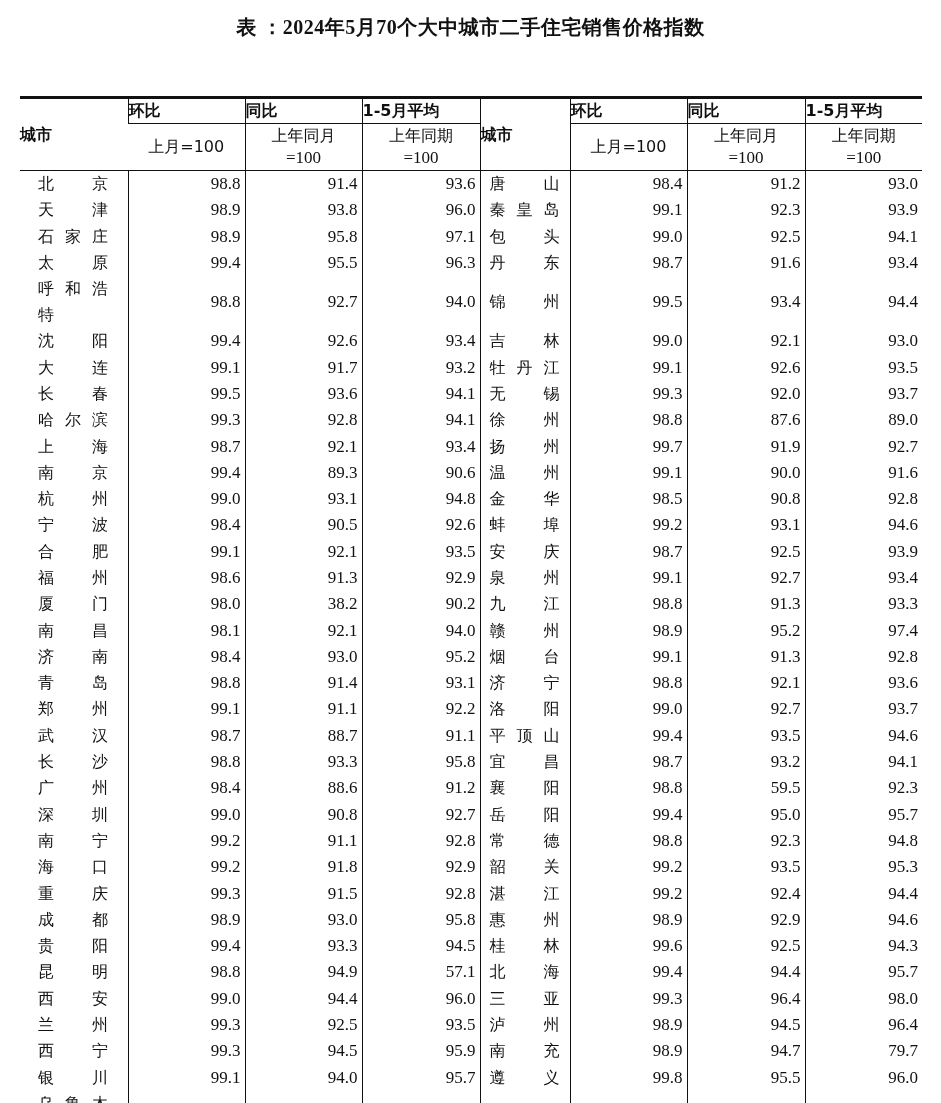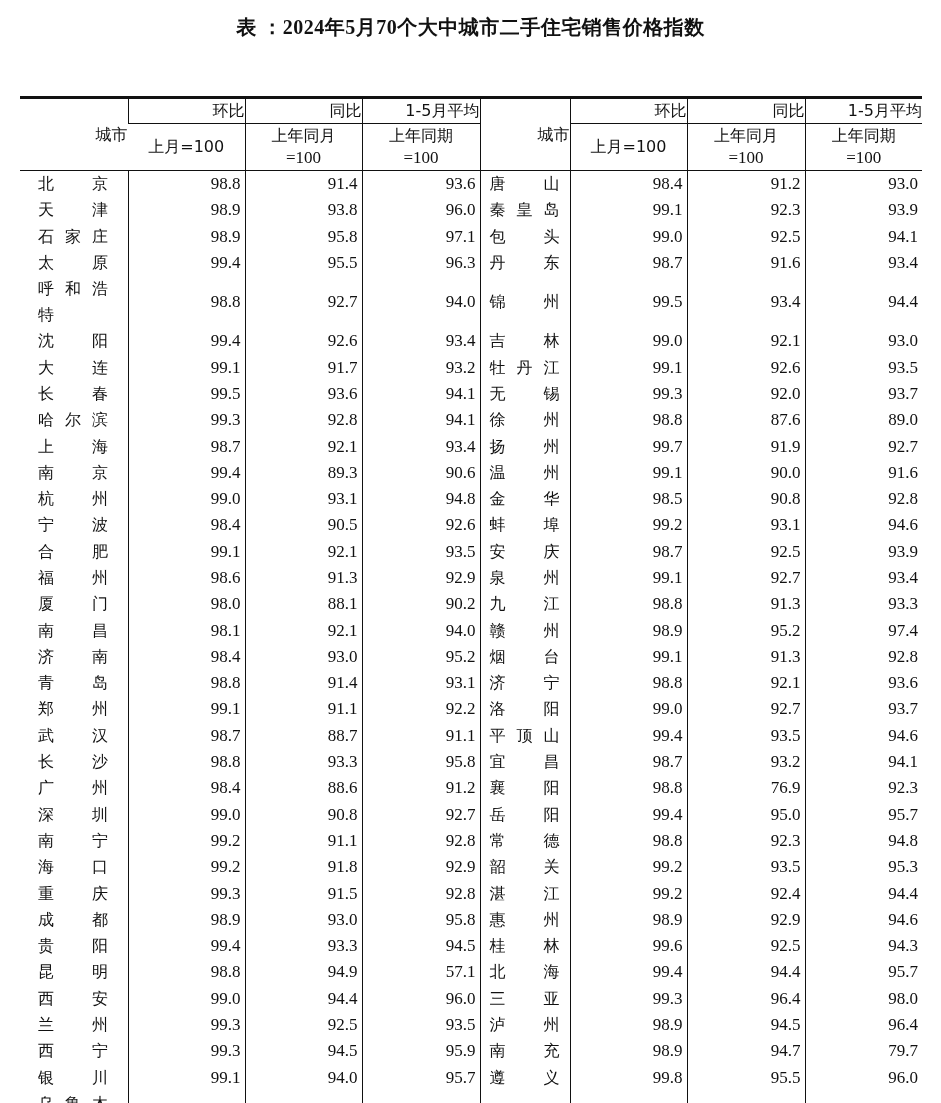--- a/index.html
+++ b/index.html
@@ -39,24 +39,24 @@
   table.idx col.c-yoy { width: 117px; }
   table.idx col.c-avg { width: 118px; }
   table.idx col.c-city2 { width: 90px; }
   table.idx col.c-mom2 { width: 117px; }
   table.idx col.c-yoy2 { width: 118px; }
   table.idx col.c-avg2 { width: 117px; }
 
   table.idx thead tr.h1 th {
     border-top: 3px solid #111;
     height: 24px;
-    font-weight: normal;
+    font-weight: bold;
     font-size: 17px;
     padding: 0;
-    text-align: right;
+    text-align: left;
     border-bottom: 1px solid #111;
     line-height: 22px;
   }
   table.idx thead tr.h2 th {
     height: 46px;
     font-weight: normal;
     font-size: 17px;
     padding: 0;
     text-align: center;
     line-height: 22px;
@@ -293,21 +293,21 @@
         <td class="num">91.3</td>
         <td class="num">92.9</td>
         <td class="city2"><span class="nm">泉 州</span></td>
         <td class="num">99.1</td>
         <td class="num">92.7</td>
         <td class="num">93.4</td>
       </tr>
       <tr>
         <td class="city"><span class="nm">厦 门</span></td>
         <td class="num">98.0</td>
-        <td class="num">88.1</td>
+        <td class="num">38.2</td>
         <td class="num">90.2</td>
         <td class="city2"><span class="nm">九 江</span></td>
         <td class="num">98.8</td>
         <td class="num">91.3</td>
         <td class="num">93.3</td>
       </tr>
       <tr>
         <td class="city"><span class="nm">南 昌</span></td>
         <td class="num">98.1</td>
         <td class="num">92.1</td>
@@ -367,21 +367,21 @@
         <td class="num">93.2</td>
         <td class="num">94.1</td>
       </tr>
       <tr>
         <td class="city"><span class="nm">广 州</span></td>
         <td class="num">98.4</td>
         <td class="num">88.6</td>
         <td class="num">91.2</td>
         <td class="city2"><span class="nm">襄 阳</span></td>
         <td class="num">98.8</td>
-        <td class="num">76.9</td>
+        <td class="num">59.5</td>
         <td class="num">92.3</td>
       </tr>
       <tr>
         <td class="city"><span class="nm">深 圳</span></td>
         <td class="num">99.0</td>
         <td class="num">90.8</td>
         <td class="num">92.7</td>
         <td class="city2"><span class="nm">岳 阳</span></td>
         <td class="num">99.4</td>
         <td class="num">95.0</td>

